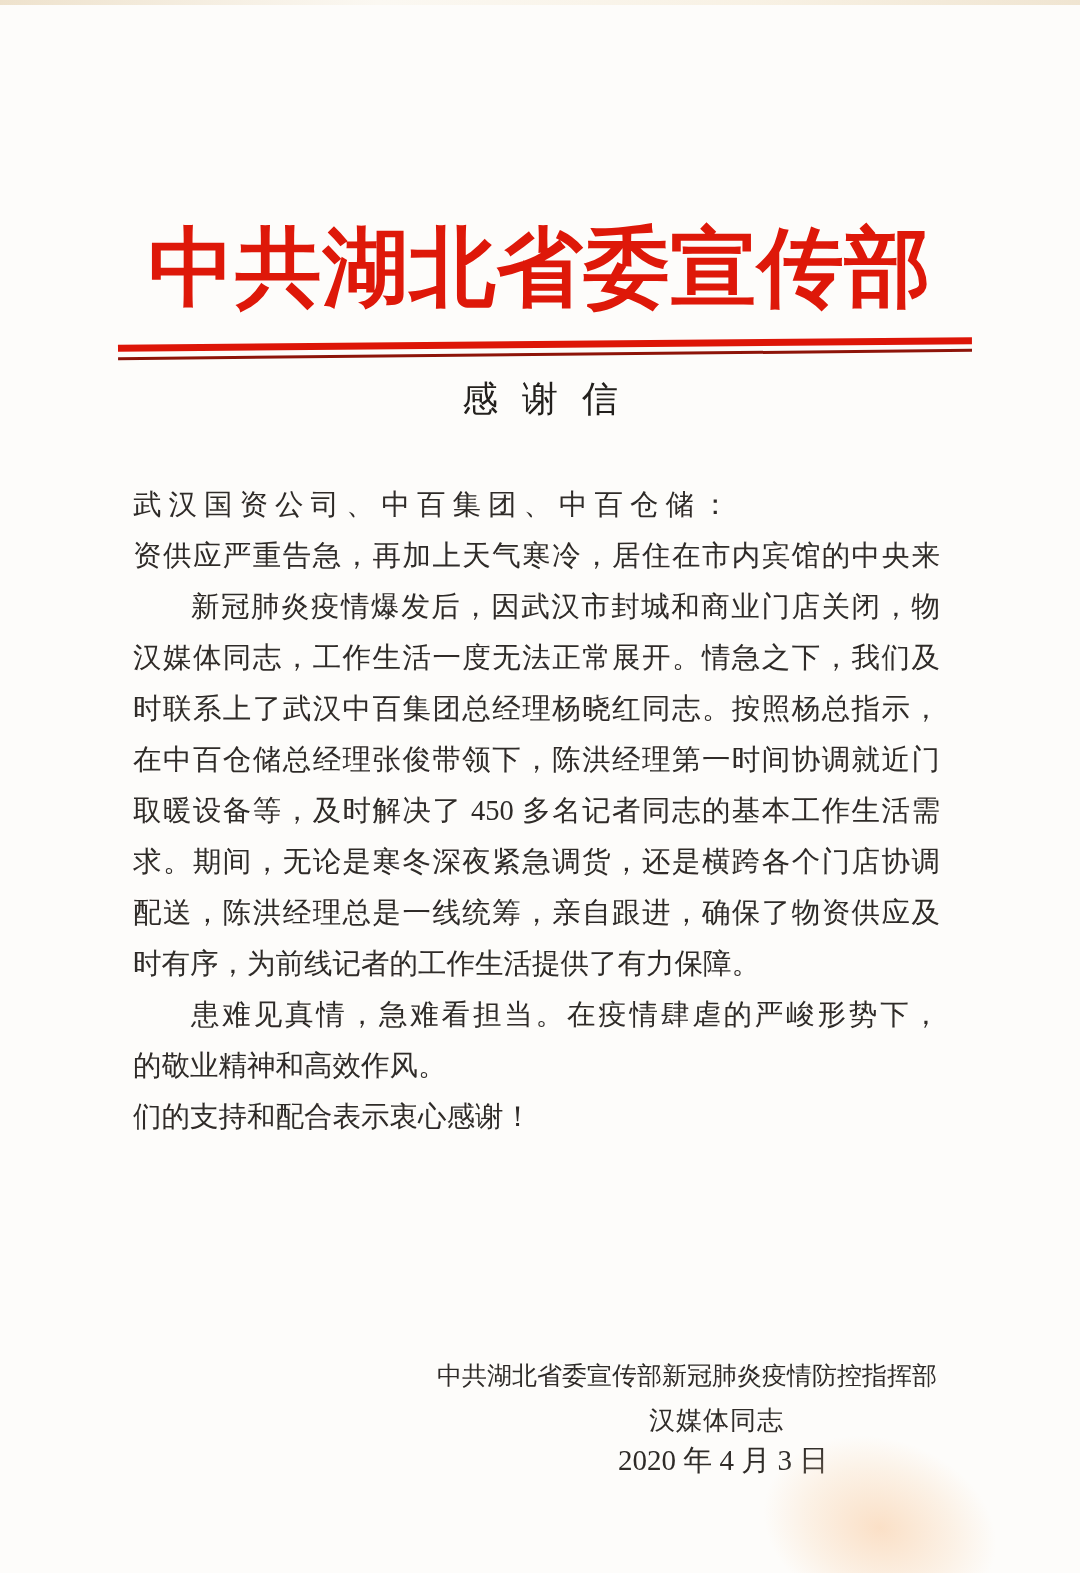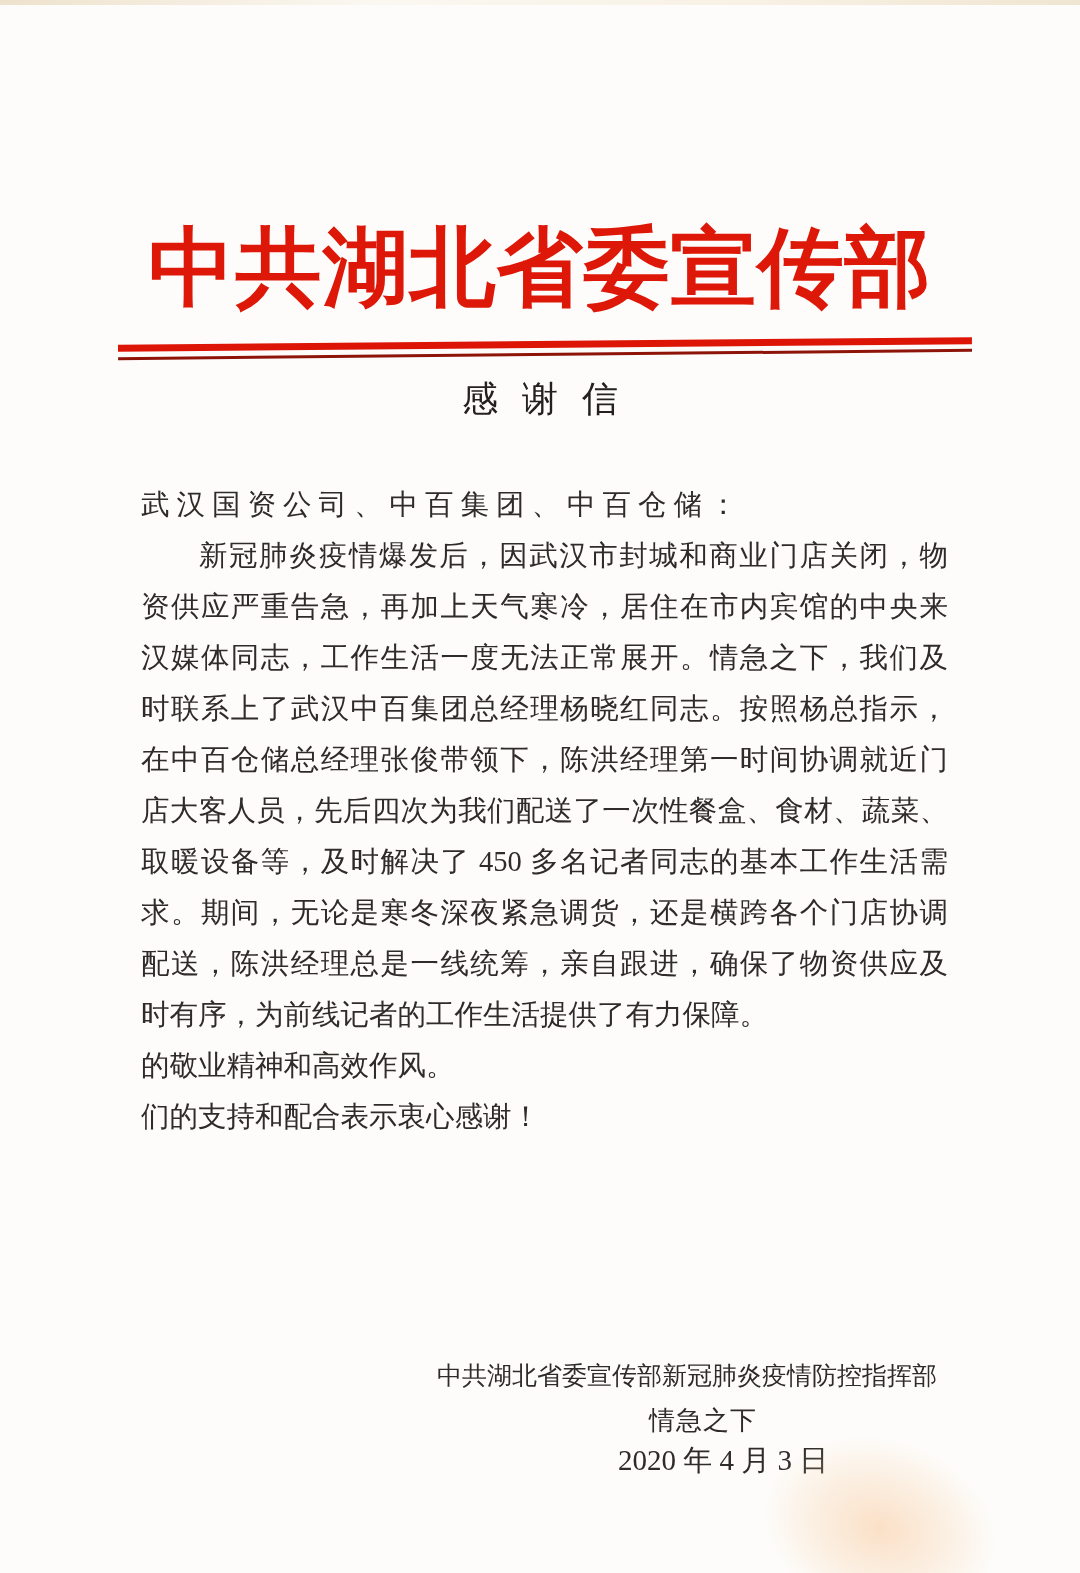--- a/index.html
+++ b/index.html
@@ -49,21 +49,21 @@
     position: absolute; top: 374px; left: 0; width: 1080px;
     margin: 0;
     font-size: 36px; font-weight: normal;
     line-height: 50px;
     letter-spacing: 24px; text-indent: 24px;
     text-align: center;
     color: #23201d;
   }
   
   .body {
-    position: absolute; top: 479px; left: 141px; width: 807px;
+    position: absolute; top: 479px; left: 133px; width: 807px;
   }
   .body-line {
     height: 51px; line-height: 51px;
     font-size: 28.5px;
     color: var(--ink);
   }
   .body-line.fill   { text-align: justify; text-align-last: justify; }
   .body-line.indent { text-indent: 58px; }
   .body-line.wide   { letter-spacing: 7px; }
   
@@ -84,33 +84,33 @@
   <div class="rule">
     <div class="rule-thick" style="background: rgb(221, 21, 7);"></div>
     <div class="rule-gap"></div>
     <div class="rule-thin" style="background: rgb(142, 20, 9);"></div>
   </div>
 
   <h1 class="doc-title">感谢信</h1>
 
   <div class="body" id="body-lines">
       <div class="body-line wide">武汉国资公司、中百集团、中百仓储：</div>
+      <div class="body-line fill">资供应严重告急，再加上天气寒冷，居住在市内宾馆的中央来</div>
       <div class="body-line fill indent">新冠肺炎疫情爆发后，因武汉市封城和商业门店关闭，物</div>
-      <div class="body-line fill">资供应严重告急，再加上天气寒冷，居住在市内宾馆的中央来</div>
       <div class="body-line fill">汉媒体同志，工作生活一度无法正常展开。情急之下，我们及</div>
       <div class="body-line fill">时联系上了武汉中百集团总经理杨晓红同志。按照杨总指示，</div>
       <div class="body-line fill">在中百仓储总经理张俊带领下，陈洪经理第一时间协调就近门</div>
-      <div class="body-line fill">店大客人员，先后四次为我们配送了一次性餐盒、食材、蔬菜、</div>
       <div class="body-line fill">取暖设备等，及时解决了 450 多名记者同志的基本工作生活需</div>
       <div class="body-line fill">求。期间，无论是寒冬深夜紧急调货，还是横跨各个门店协调</div>
       <div class="body-line fill">配送，陈洪经理总是一线统筹，亲自跟进，确保了物资供应及</div>
       <div class="body-line">时有序，为前线记者的工作生活提供了有力保障。</div>
+      <div class="body-line fill indent">患难见真情，急难看担当。在疫情肆虐的严峻形势下，</div>
       <div class="body-line">的敬业精神和高效作风。</div>
       <div class="body-line">们的支持和配合表示衷心感谢！</div>
     </div>
 
   <div class="sig sig1">中共湖北省委宣传部新冠肺炎疫情防控指挥部</div>
-  <div class="sig sig2">情急之下</div>
+  <div class="sig sig2">汉媒体同志</div>
   <div class="sig sig3">2020 年 4 月 3 日</div>
 
   <div class="scan-smudge"></div>
 
 </div>
 
 </body></html>

